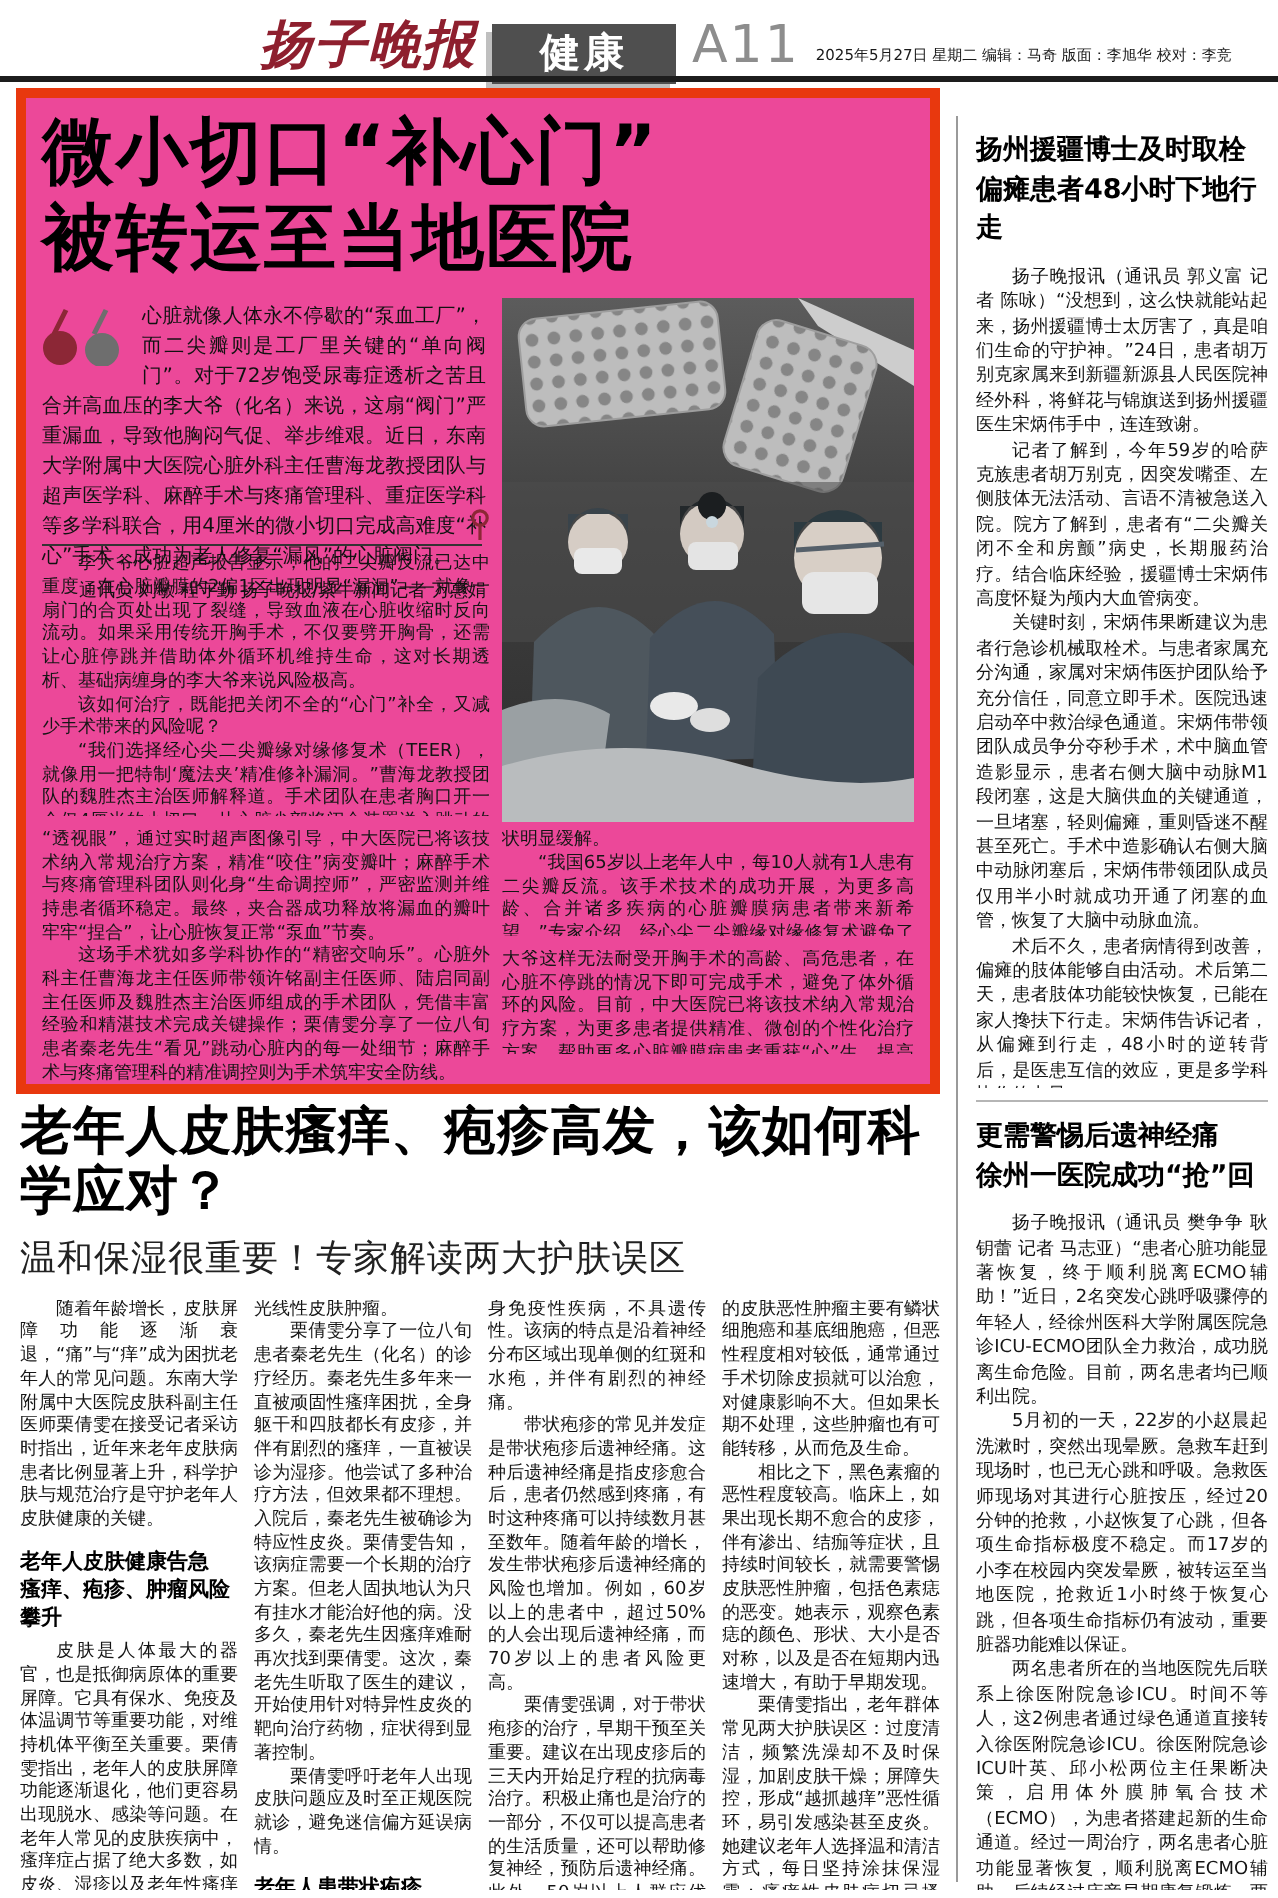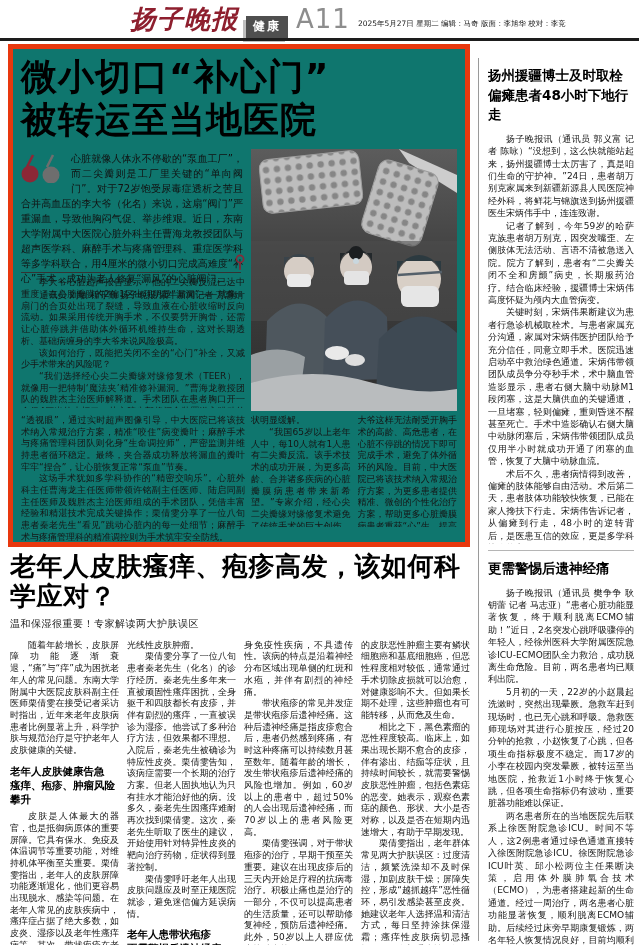--- a/index.html
+++ b/index.html
@@ -10,47 +10,47 @@
     font-family:"DejaVu Sans", sans-serif;
   }
   
   .header { position:absolute; top:4px; left:0; right:0; height:36px; }
   .header-inner { position:absolute; left:130px; top:2px; display:flex; align-items:flex-end; gap:8px; }
   .paper-logo {
     font-family:"DejaVu Serif", serif; font-style:italic; font-weight:bold;
     font-size:26px; color:#8e1f2e; letter-spacing:1px; line-height:1;
   }
   .section-badge {
-    background:#4f4f4f; color:#fff; font-weight:bold; font-size:12px;
-    padding:4px 7px 6px; line-height:1; letter-spacing:2px;
+    background:#4f4f4f; color:#fff; font-weight:bold; font-size:20px;
+    padding:4px 24px 6px; line-height:1; letter-spacing:2px;
     box-shadow:-3px 4px 0 #bfbfbf; position:relative; top:6px;
   }
   .page-number { font-size:26px; color:#8d8d8d; line-height:1; letter-spacing:1px; }
   .dateline { font-size:7.5px; color:#1a1a1a; padding-bottom:3px; white-space:nowrap; }
   .header-rule { position:absolute; top:34px; left:0; right:0; height:2.5px; background:#1d1d1d; }
 
   
   .main-box {
     position:absolute; left:8px; top:44px; width:462px; height:503px;
-    border:5px solid #e8380e; background:#0f766e; padding:6px 8px; overflow:hidden;
+    border:5px solid #e8380e; background:#ec4899; padding:6px 8px; overflow:hidden;
   }
   .main-headline { font-weight:900; font-size:36px; line-height:1.2; color:#000; letter-spacing:1px; }
   .main-content { display:flex; gap:6px; margin-top:8px; }
   .main-left { width:224px; }
   .main-right { width:206px; }
   .intro-wrap { position:relative; height:124px; padding:2px 2px 0 0; }
   .quote-icon { float:left; margin:2px 6px 2px 0; }
   .intro-text { font-size:10px; line-height:1.5; text-align:justify; color:#111; }
   .intro-byline { font-size:9px; text-align:right; margin-top:3px; color:#111; }
   .intro-rule { position:absolute; left:0; right:4px; bottom:0; border-bottom:1.5px solid #333; }
   .intro-ornament { position:absolute; right:-1px; bottom:-1px; }
 
   .body-cols { display:flex; gap:7px; overflow:hidden; }
   .main-left .body-cols { height:268px; margin-top:4px;flex-direction:column; }
-  .main-right .body-cols { height:112px; margin-top:4px; }
+  .main-right .body-cols { height:112px; margin-top:4px;flex-direction:column; }
   .bcol { flex:1 1 0; overflow:hidden; }
   .col-p { font-size:9px; line-height:1.3; text-align:justify; text-indent:2em; color:#151515; }
   .col-p.cont { text-indent:0; }
   .col-sub { font-size:10.5px; font-weight:bold; line-height:1.35; margin:7px 0 5px; white-space:pre-line; color:#000; }
   .photo {
     width:206px; height:262px; background:#3c3c3c; overflow:hidden;
   }
   .photo svg { display:block; width:100%; height:100%; }
 
   
@@ -59,21 +59,21 @@
   .sb-title { font-size:13.5px; font-weight:bold; line-height:1.45; color:#000; }
   .sb-body { margin-top:8px; }
   .sb-body .col-p { font-size:9px; line-height:1.38; }
   .sb-article-1 { height:478px; overflow:hidden; }
   .sb-divider { height:1px; background:#b5b5b5; margin:6px 0 8px; }
   .sb-article-2 { overflow:hidden; }
 
   
   .bottom-article { position:absolute; left:10px; top:552px; width:460px; height:393px; overflow:hidden; }
   .bottom-headline { font-size:26px; font-weight:900; color:#000; letter-spacing:0.5px; line-height:1.15; }
-  .bottom-subtitle { font-size:10px; color:#222; margin-top:5px; letter-spacing:0.5px; }
+  .bottom-subtitle { font-size:18px; color:#222; margin-top:5px; letter-spacing:0.5px; }
   .bottom-cols { display:flex; gap:8px; margin-top:9px; height:332px; overflow:hidden; }
 </style>
 </head>
 <body>
 
 <div class="page">
 
   <div class="header">
     <div class="header-inner">
       <span class="paper-logo">扬子晚报</span>
@@ -188,20 +188,21 @@
           <p class="col-p">扬子晚报讯（通讯员 郭义富 记者 陈咏）“没想到，这么快就能站起来，扬州援疆博士太厉害了，真是咱们生命的守护神。”24日，患者胡万别克家属来到新疆新源县人民医院神经外科，将鲜花与锦旗送到扬州援疆医生宋炳伟手中，连连致谢。</p>
           <p class="col-p">记者了解到，今年59岁的哈萨克族患者胡万别克，因突发嘴歪、左侧肢体无法活动、言语不清被急送入院。院方了解到，患者有“二尖瓣关闭不全和房颤”病史，长期服药治疗。结合临床经验，援疆博士宋炳伟高度怀疑为颅内大血管病变。</p>
           <p class="col-p">关键时刻，宋炳伟果断建议为患者行急诊机械取栓术。与患者家属充分沟通，家属对宋炳伟医护团队给予充分信任，同意立即手术。医院迅速启动卒中救治绿色通道。宋炳伟带领团队成员争分夺秒手术，术中脑血管造影显示，患者右侧大脑中动脉M1段闭塞，这是大脑供血的关键通道，一旦堵塞，轻则偏瘫，重则昏迷不醒甚至死亡。手术中造影确认右侧大脑中动脉闭塞后，宋炳伟带领团队成员仅用半小时就成功开通了闭塞的血管，恢复了大脑中动脉血流。</p>
           <p class="col-p">术后不久，患者病情得到改善，偏瘫的肢体能够自由活动。术后第二天，患者肢体功能较快恢复，已能在家人搀扶下行走。宋炳伟告诉记者，从偏瘫到行走，48小时的逆转背后，是医患互信的效应，更是多学科协作的力量。</p>
         </div>
     </div>
     <div class="sb-divider"></div>
     <div class="sb-article-2">
       <div class="sb-title">
         <div>更需警惕后遗神经痛</div>
+        <div>徐州一医院成功“抢”回</div>
       </div>
       <div class="sb-body">
           <p class="col-p">扬子晚报讯（通讯员 樊争争 耿钥蕾 记者 马志亚）“患者心脏功能显著恢复，终于顺利脱离ECMO辅助！”近日，2名突发心跳呼吸骤停的年轻人，经徐州医科大学附属医院急诊ICU-ECMO团队全力救治，成功脱离生命危险。目前，两名患者均已顺利出院。</p>
           <p class="col-p">5月初的一天，22岁的小赵晨起洗漱时，突然出现晕厥。急救车赶到现场时，也已无心跳和呼吸。急救医师现场对其进行心脏按压，经过20分钟的抢救，小赵恢复了心跳，但各项生命指标极度不稳定。而17岁的小李在校园内突发晕厥，被转运至当地医院，抢救近1小时终于恢复心跳，但各项生命指标仍有波动，重要脏器功能难以保证。</p>
           <p class="col-p">两名患者所在的当地医院先后联系上徐医附院急诊ICU。时间不等人，这2例患者通过绿色通道直接转入徐医附院急诊ICU。徐医附院急诊ICU叶英、邱小松两位主任果断决策，启用体外膜肺氧合技术（ECMO），为患者搭建起新的生命通道。经过一周治疗，两名患者心脏功能显著恢复，顺利脱离ECMO辅助。后续经过床旁早期康复锻炼，两名年轻人恢复情况良好，目前均顺利出院。</p>
         </div>
     </div>
   </div>
 
   <div class="bottom-article">

